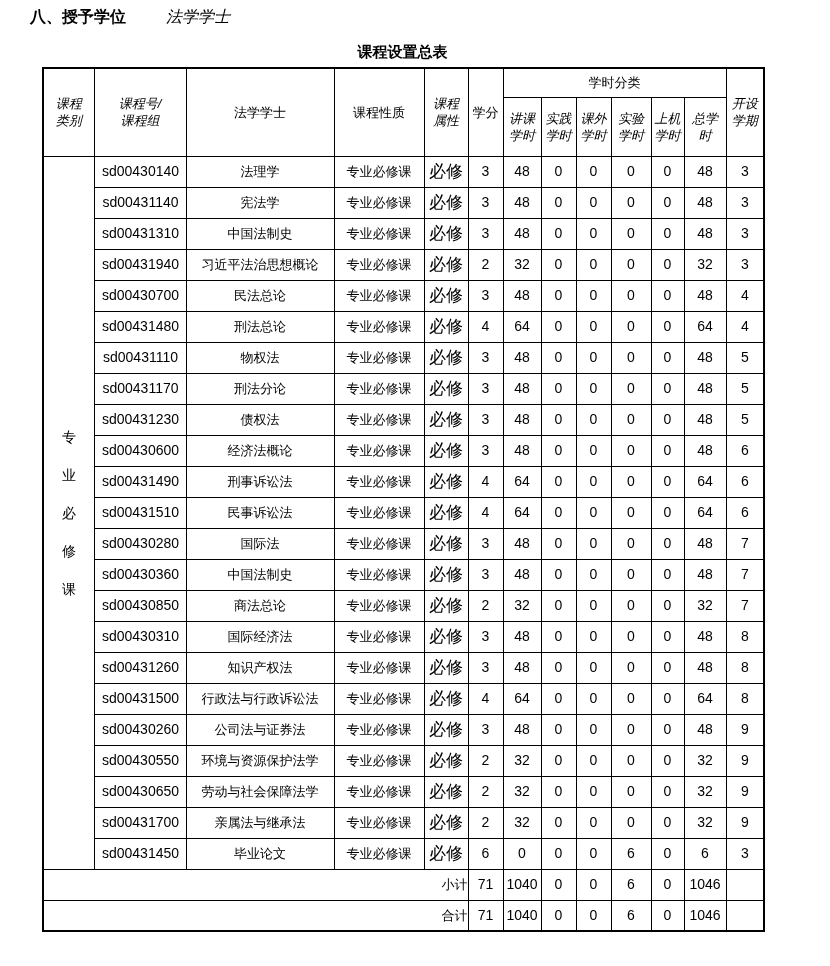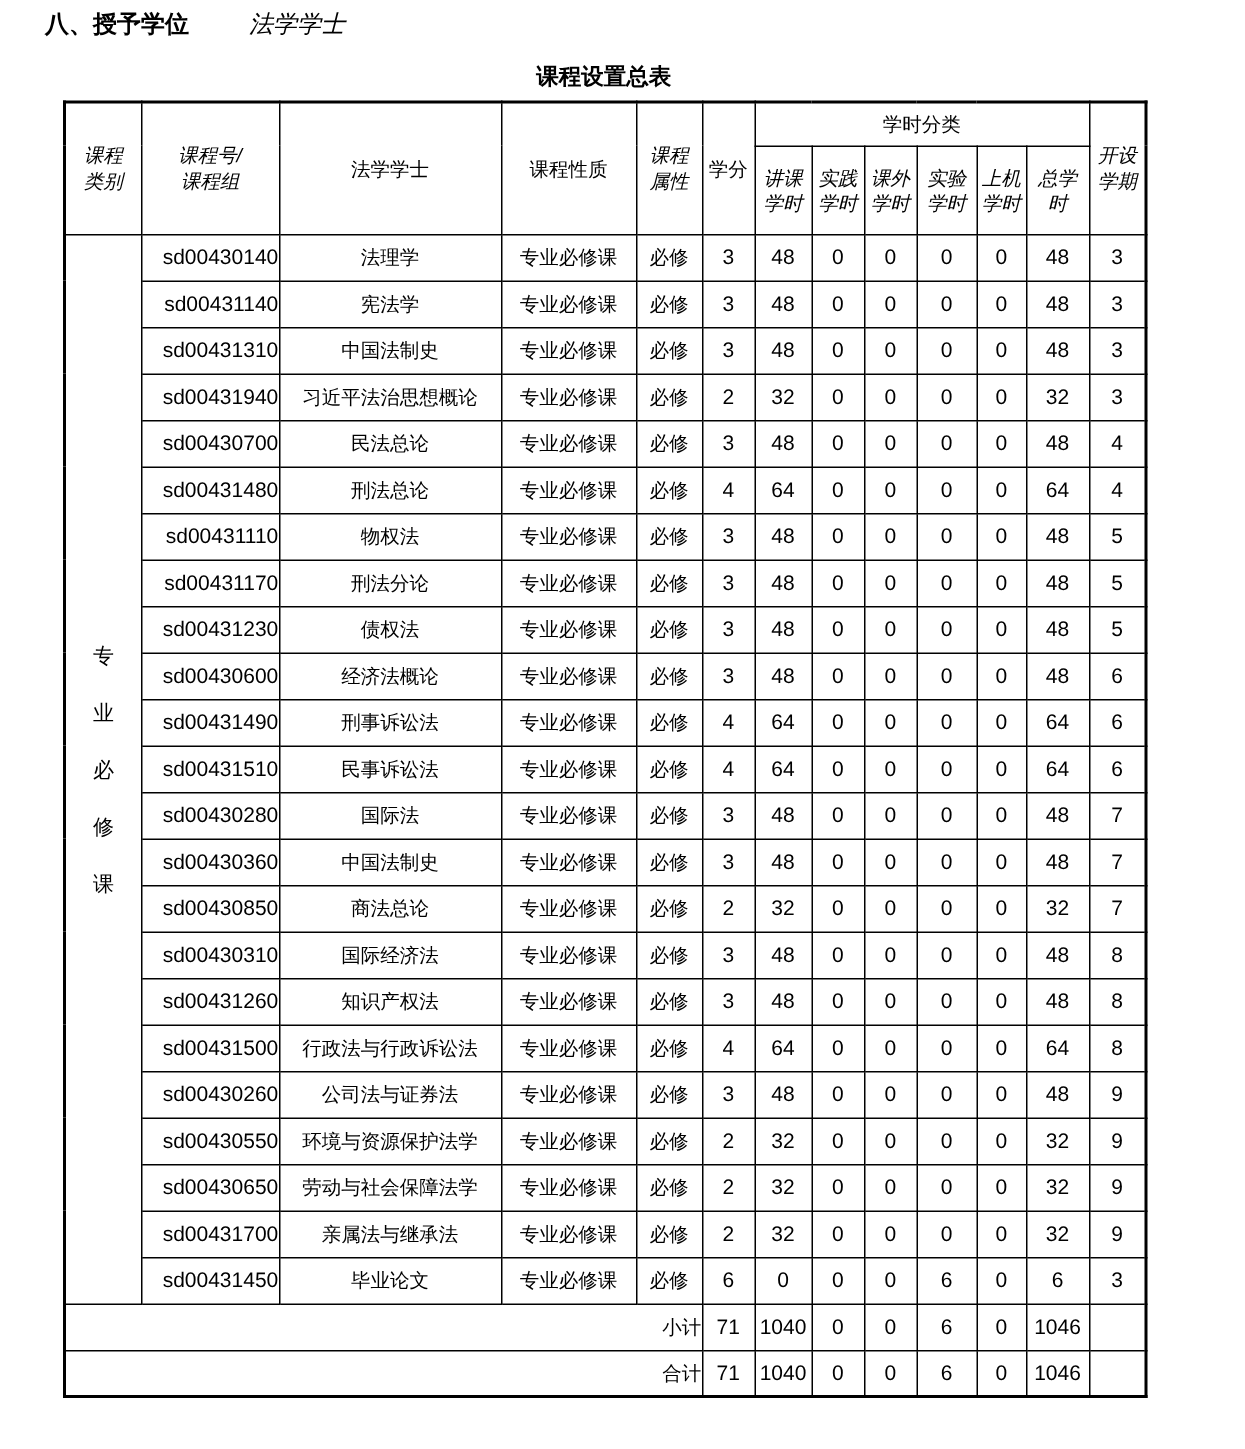--- a/index.html
+++ b/index.html
@@ -64,28 +64,28 @@
   .course-table thead tr.head-bottom { height: 59px; }
   .course-table tbody tr             { height: 31px; }
   th.multiline { white-space: pre-line; font-style: italic; }
   td.category-cell {
     font-size: 14px;
     line-height: 38px;
     word-break: break-all;
     padding: 0 18px;
   }
   td.code-cell {
-    text-align: right;
+    text-align: center;
     font-size: 14px;
     padding-left: 1px;
     letter-spacing: 0px;
   }
   td.name-cell   { font-size: 13px; }
   td.nature-cell { font-size: 13px; }
-  td.attr-cell   { font-size: 13px; margin-top: 36px; }
+  td.attr-cell   { font-size: 17px; margin-top: 36px; }
   td.num-cell    { font-size: 14px; }
   td.summary-label-cell { font-size: 13px; text-align: right; }
 </style>
 </head>
 <body>
 
 <div class="doc">
 
   <div class="heading-line">
     <span>八、授予学位</span><span class="heading-value">法学学士</span>

